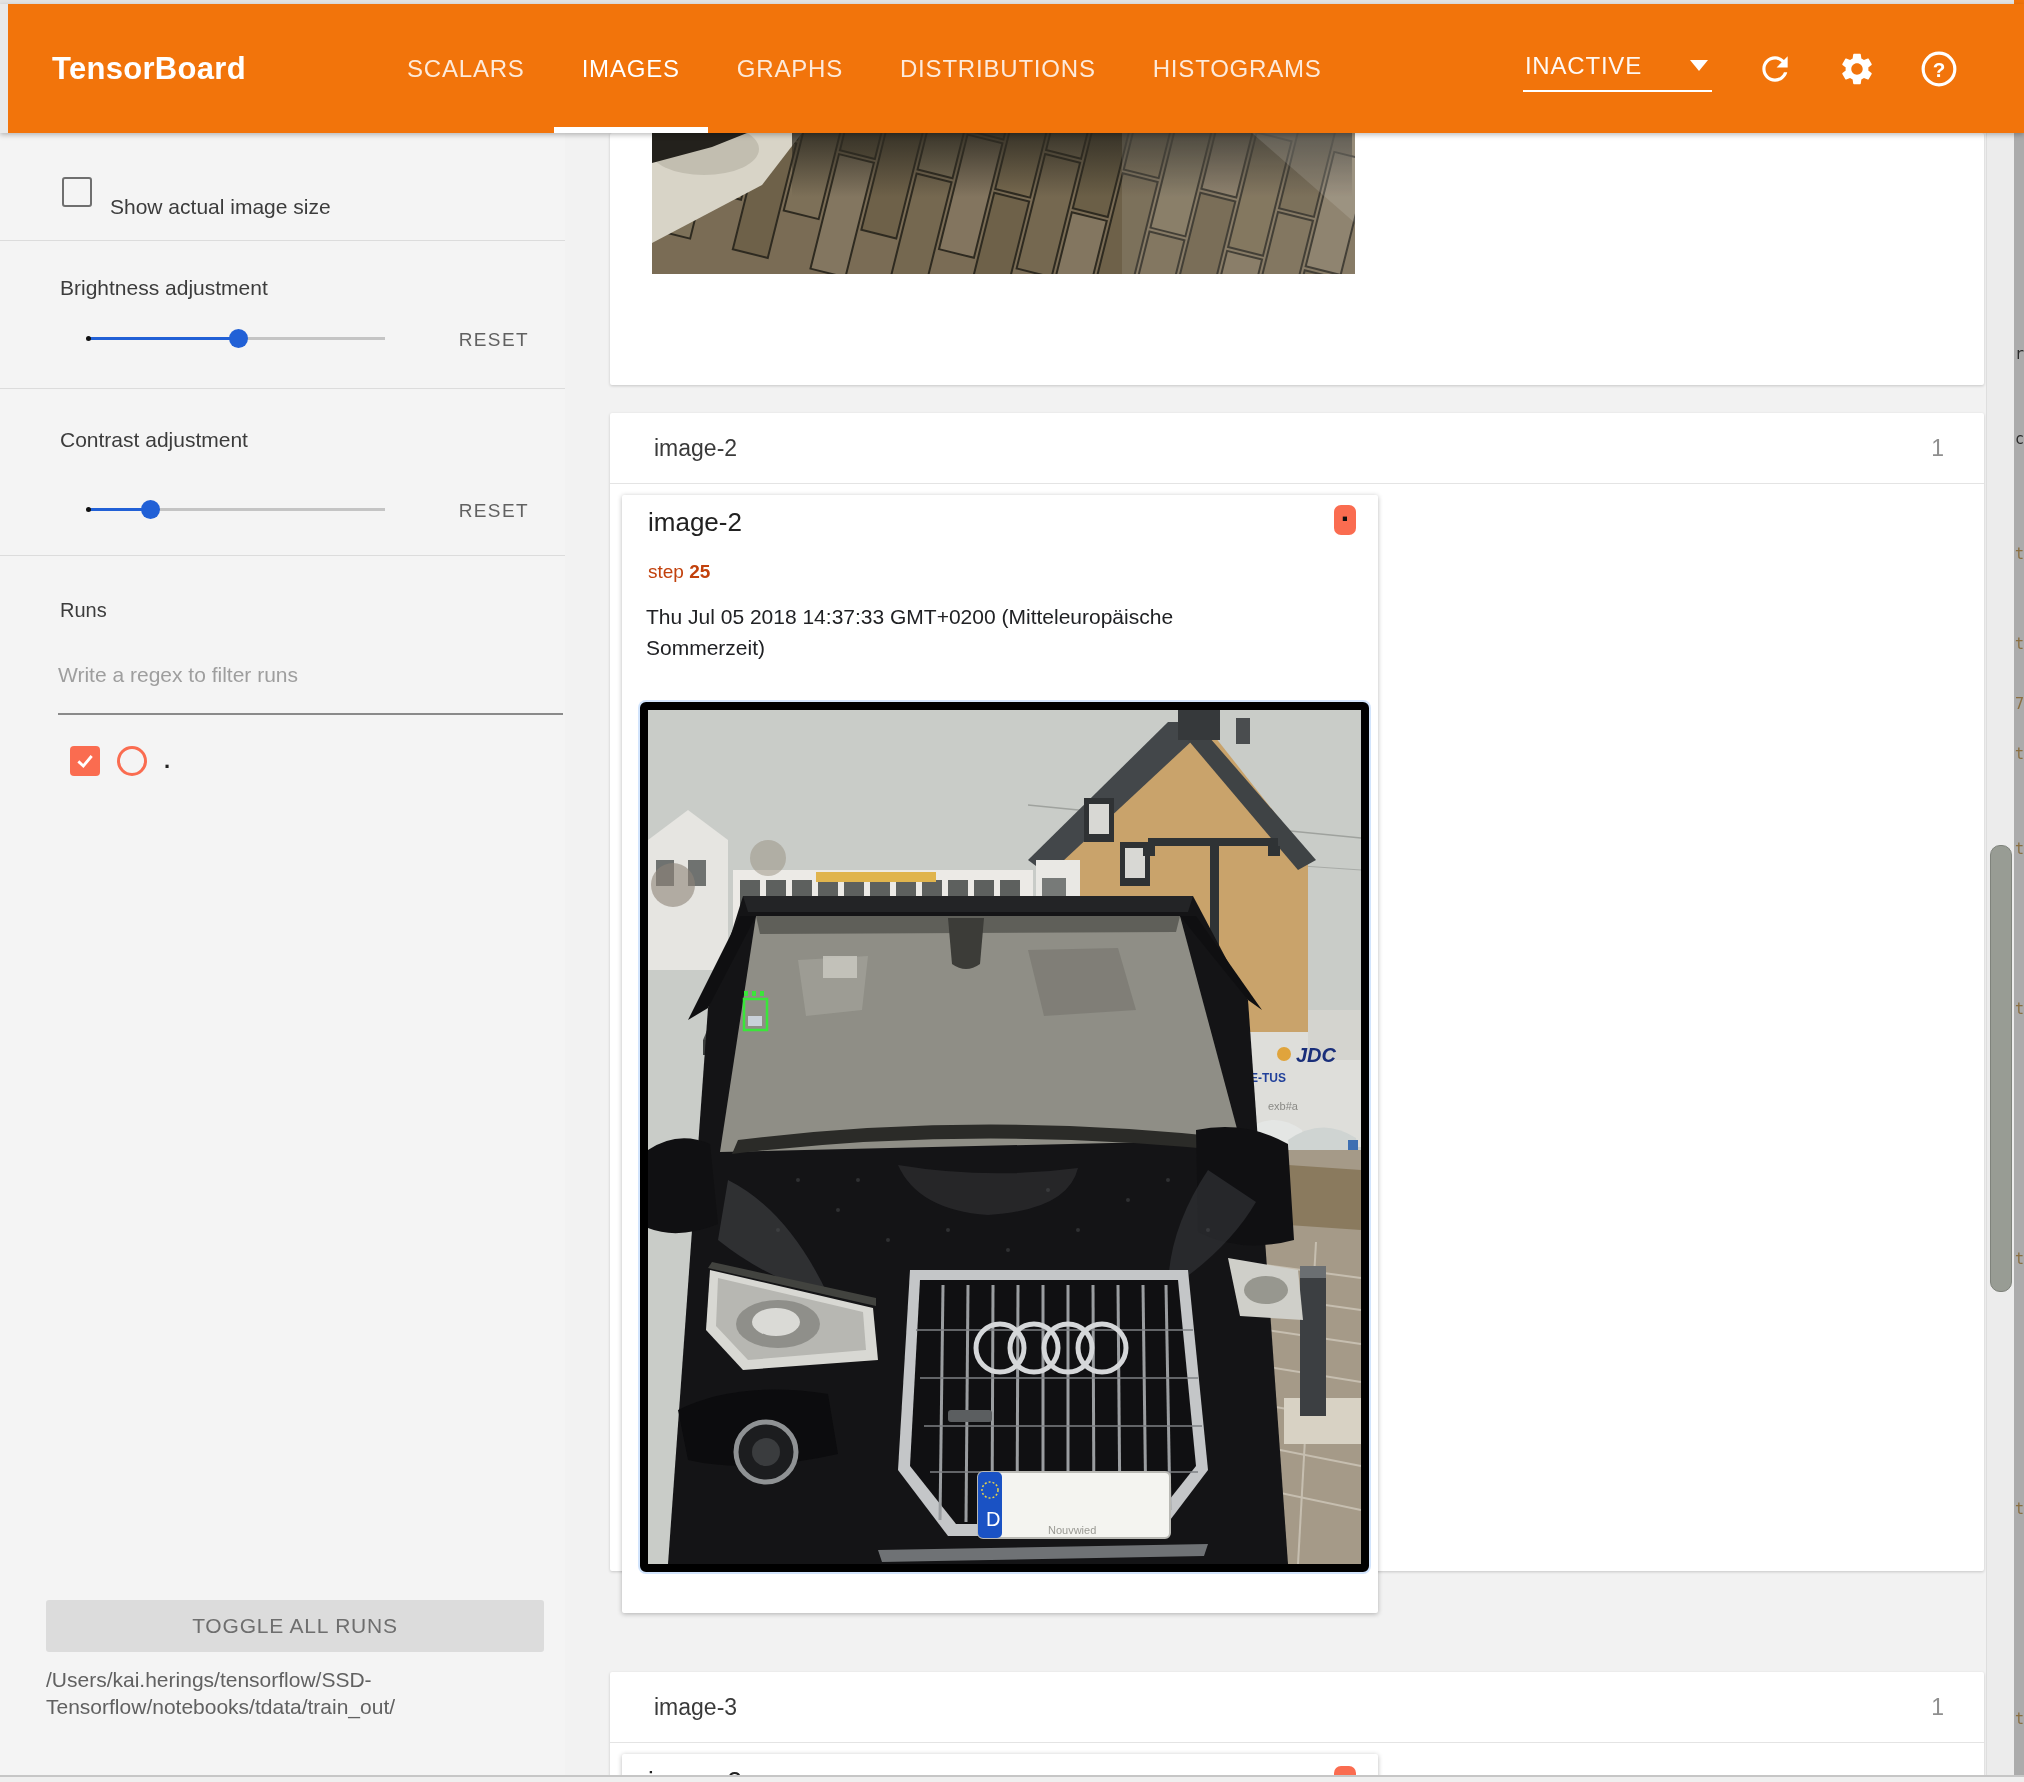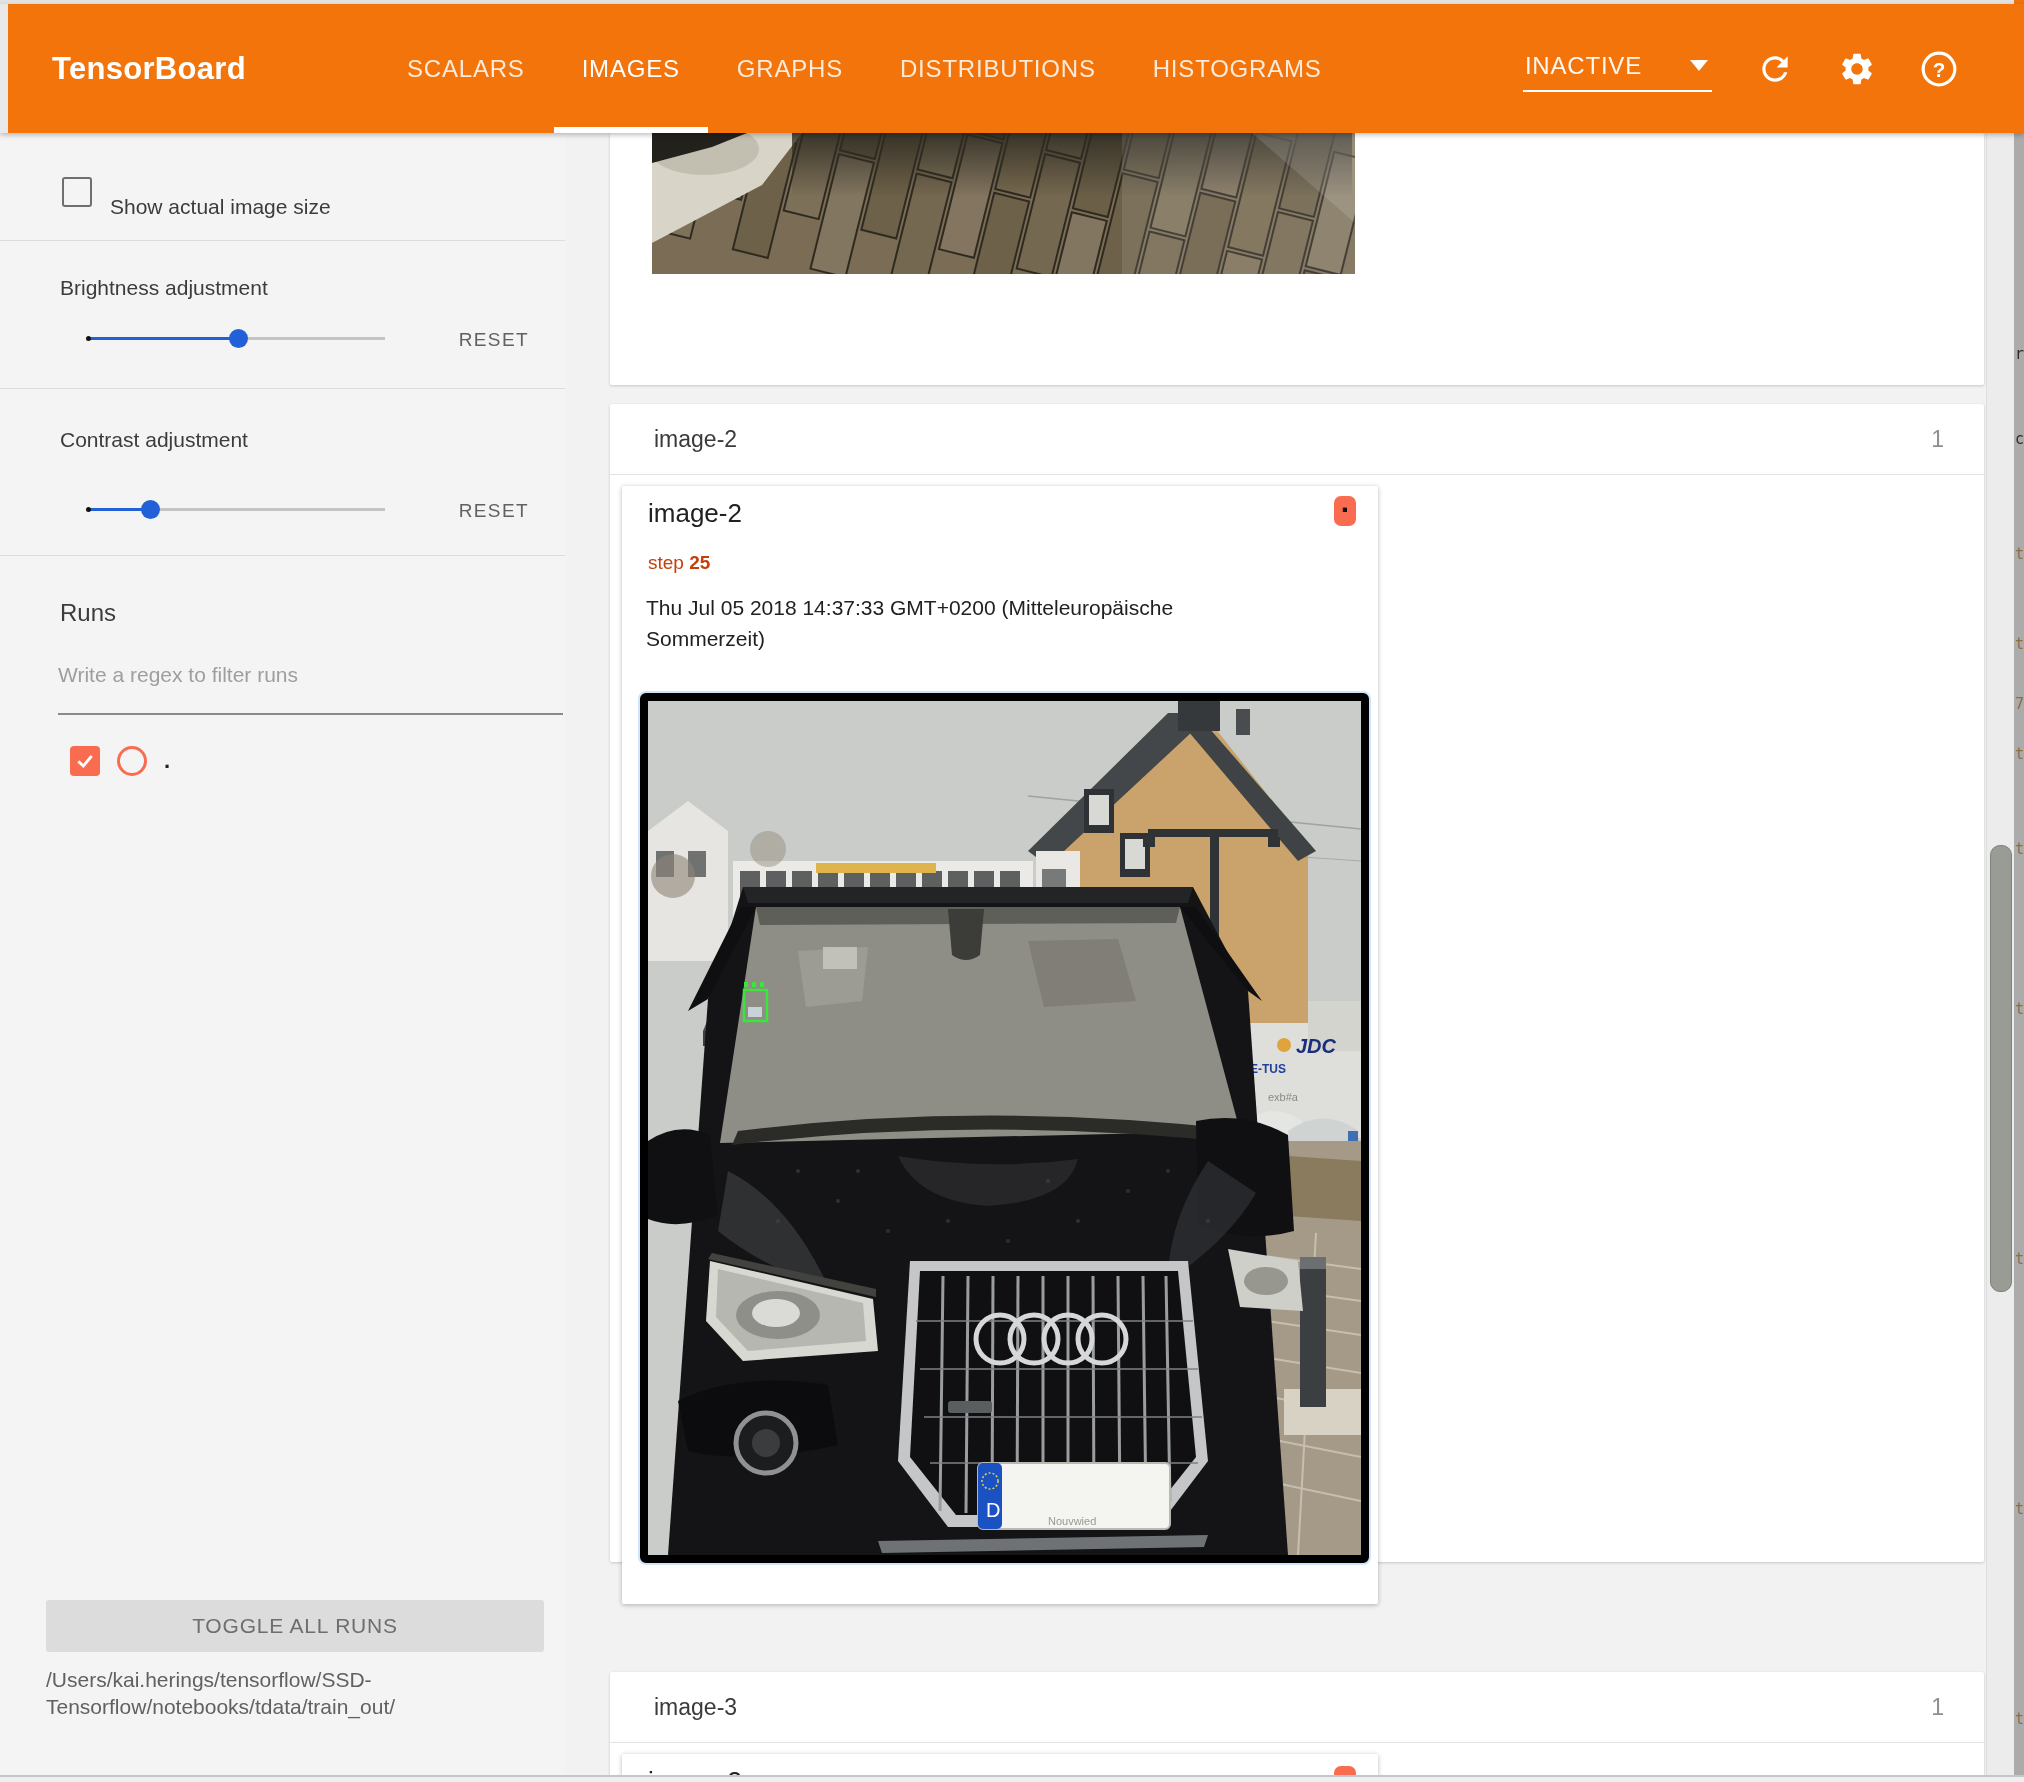--- a/index.html
+++ b/index.html
@@ -134,21 +134,21 @@
   <div class="sb-label" style="left:60px;top:295px;">Contrast adjustment</div>
   <div class="slider-row" style="top:367px;">
     <div class="slider-track"></div>
     <div class="slider-fill" style="width:63px;"></div>
     <div class="slider-dot"></div>
     <div class="slider-thumb" style="left:63px;"></div>
   </div>
   <div class="reset-btn" style="top:367px;">RESET</div>
   <div class="sb-divider" style="top:422px;"></div>
 
-  <div class="sb-label" style="left:60px;top:466px;font-size:24px;">Runs</div>
+  <div class="sb-label" style="left:60px;top:466px;font-size:20px;">Runs</div>
   <div id="runs-filter" class="abs">Write a regex to filter runs</div>
   <div id="runs-filter-line" class="abs"></div>
 
   <div id="run-item" class="abs">
     <div id="run-checkbox">
       <svg width="20" height="20" viewBox="0 0 24 24">
           <polyline points="4,12.5 10,18 20,6" fill="none" stroke="#fff" stroke-width="3.4"></polyline>
         </svg>
     </div>
     <div id="run-swatch"></div>
@@ -214,21 +214,21 @@
           <stop offset="0" stop-color="#2e2b22" stop-opacity=".85"></stop>
             <stop offset="1" stop-color="#2e2b22" stop-opacity="0"></stop>
         </linearGradient>
         <rect x="140" y="0" width="560" height="64" fill="url(#topshadow)"></rect>
         <rect x="470" y="0" width="233" height="141" fill="#ffffff" opacity=".10"></rect>
         <polygon points="600,0 703,0 703,90" fill="#ffffff" opacity=".12"></polygon>
       </svg>
     </div>
   </section>
 
-  <section class="section-card" style="top:271px;height:1158px;">
+  <section class="section-card" style="top:280px;height:1158px;">
     <div class="section-head">
       <div class="section-tag">image-2</div>
       <div class="section-count">1</div>
     </div>
     <div class="section-divider" style="top:70px;"></div>
 
     <div class="inner-card" style="left:12px;top:82px;width:756px;height:1118px;">
       <div class="ic-title">image-2</div>
       <div class="run-chip" style="right:22px;top:10px;">
         <span>.</span>

